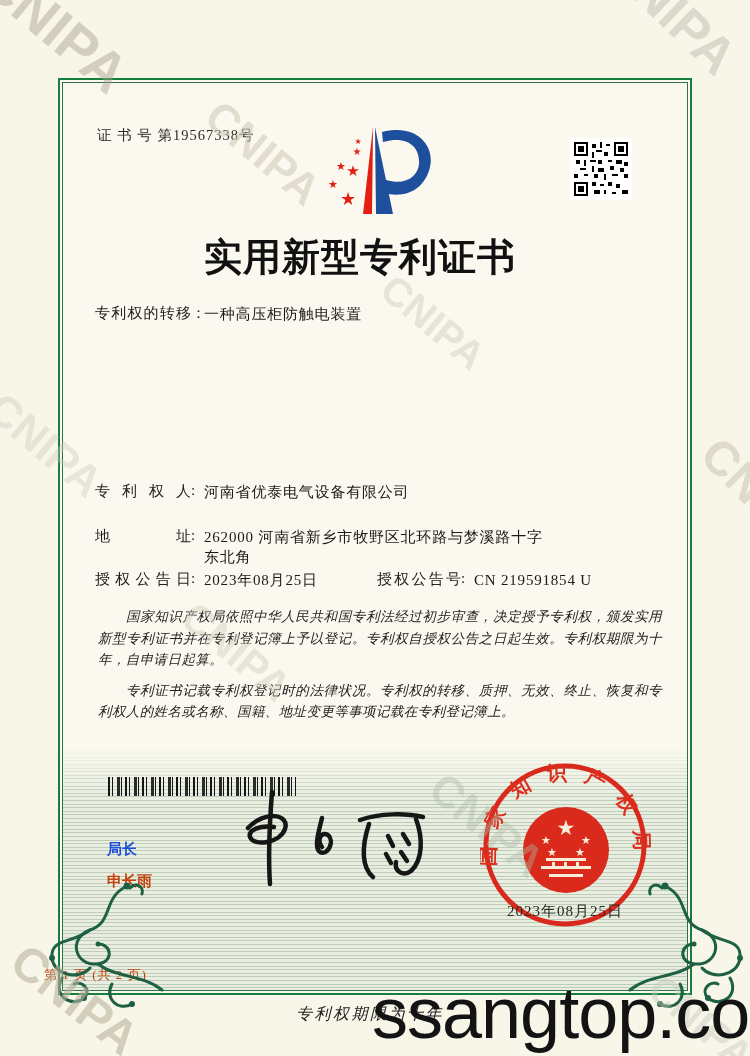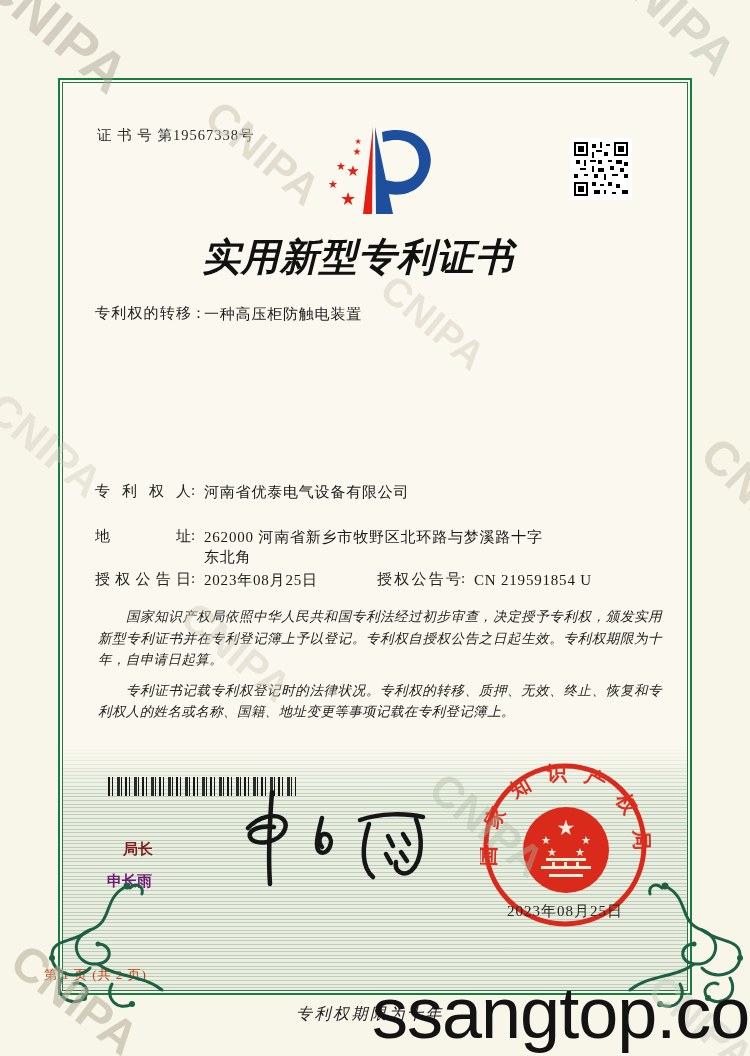--- a/index.html
+++ b/index.html
@@ -30,45 +30,45 @@
     background-color:#e9eee1;
     background-image:repeating-linear-gradient(180deg,rgba(120,152,122,.38) 0 1px,rgba(0,0,0,0) 1px 3.6px);}
   .wave-band::before{content:"";position:absolute;left:0;right:0;top:0;height:52px;
     background:linear-gradient(180deg,#fbf9ef 0%,rgba(251,249,239,0) 100%);}
 
   .cert-no{position:absolute;left:37px;top:46px;font-size:14.5px;letter-spacing:1px;color:#2b2b2b;}
 
   .logo{position:absolute;left:262px;top:46px;width:114px;height:94px;}
   .qr{position:absolute;left:510px;top:58px;width:62px;height:62px;background:#fff;padding:2px;box-sizing:border-box;}
 
-  .title{position:absolute;left:140px;top:152px;width:316px;text-align:center;
-         font-size:38px;font-weight:700;letter-spacing:1px;color:#111;font-style:italic;}
+  .title{position:absolute;left:140px;top:152px;width:316px;text-align:right;
+         font-size:38px;font-weight:700;letter-spacing:1px;color:#111;}
 
   .row{position:absolute;left:35px;font-size:15px;white-space:nowrap;}
   .flabel{display:inline-block;width:96px;text-align:justify;text-align-last:justify;
           letter-spacing:0;vertical-align:top;color:#222;}
   .fsep{display:inline-block;width:13px;vertical-align:top;color:#222;}
   .fvalue{display:inline-block;vertical-align:top;max-width:352px;white-space:normal;
           letter-spacing:.8px;line-height:20px;color:#1a1a1a;}
   .grant{position:absolute;left:282px;top:0;}
 
   .paras{position:absolute;left:38px;top:526px;width:564px;font-size:13.5px;line-height:21.5px;
          font-style:italic;text-align:justify;color:#222;}
   .paras p{margin:0;text-indent:28px;letter-spacing:.4px;}
   .paras p + p{margin-top:9px;}
 
   .barcode{position:absolute;left:48px;top:697px;width:188px;height:19px;
     background-image:repeating-linear-gradient(90deg,#161616 0 2px,rgba(0,0,0,0) 2px 4px,
       #161616 4px 5px,rgba(0,0,0,0) 5px 9px,#2a2a2a 9px 12px,rgba(0,0,0,0) 12px 13px,
       #161616 13px 14px,rgba(0,0,0,0) 14px 17px);}
 
   .director-title{position:absolute;left:47px;top:760px;font-size:15px;font-weight:700;
-    font-family:"Liberation Sans","DejaVu Sans",sans-serif;color:#7f1d1d;margin-left:16px;}
+    font-family:"Liberation Sans","DejaVu Sans",sans-serif;color:#1d4ed8;}
   .director-name{position:absolute;left:47px;top:792px;font-size:15px;font-weight:700;
-    font-family:"Liberation Sans","DejaVu Sans",sans-serif;color:#701a75;}
+    font-family:"Liberation Sans","DejaVu Sans",sans-serif;color:#c2410c;}
   .signature{position:absolute;left:150px;top:708px;}
 
   .seal{position:absolute;left:420px;top:678px;width:172px;height:172px;}
 
   .page-label{position:absolute;left:0;width:100%;top:886px;text-align:left;font-size:13px;
     color:#c2410c;transform:translateX(-16px);letter-spacing:1px;}
 
   .ornament{position:absolute;width:150px;height:145px;z-index:6;}
   .orn-left{left:-28px;top:800px;}
   .orn-right{left:550px;top:800px;transform:scaleX(-1);}

